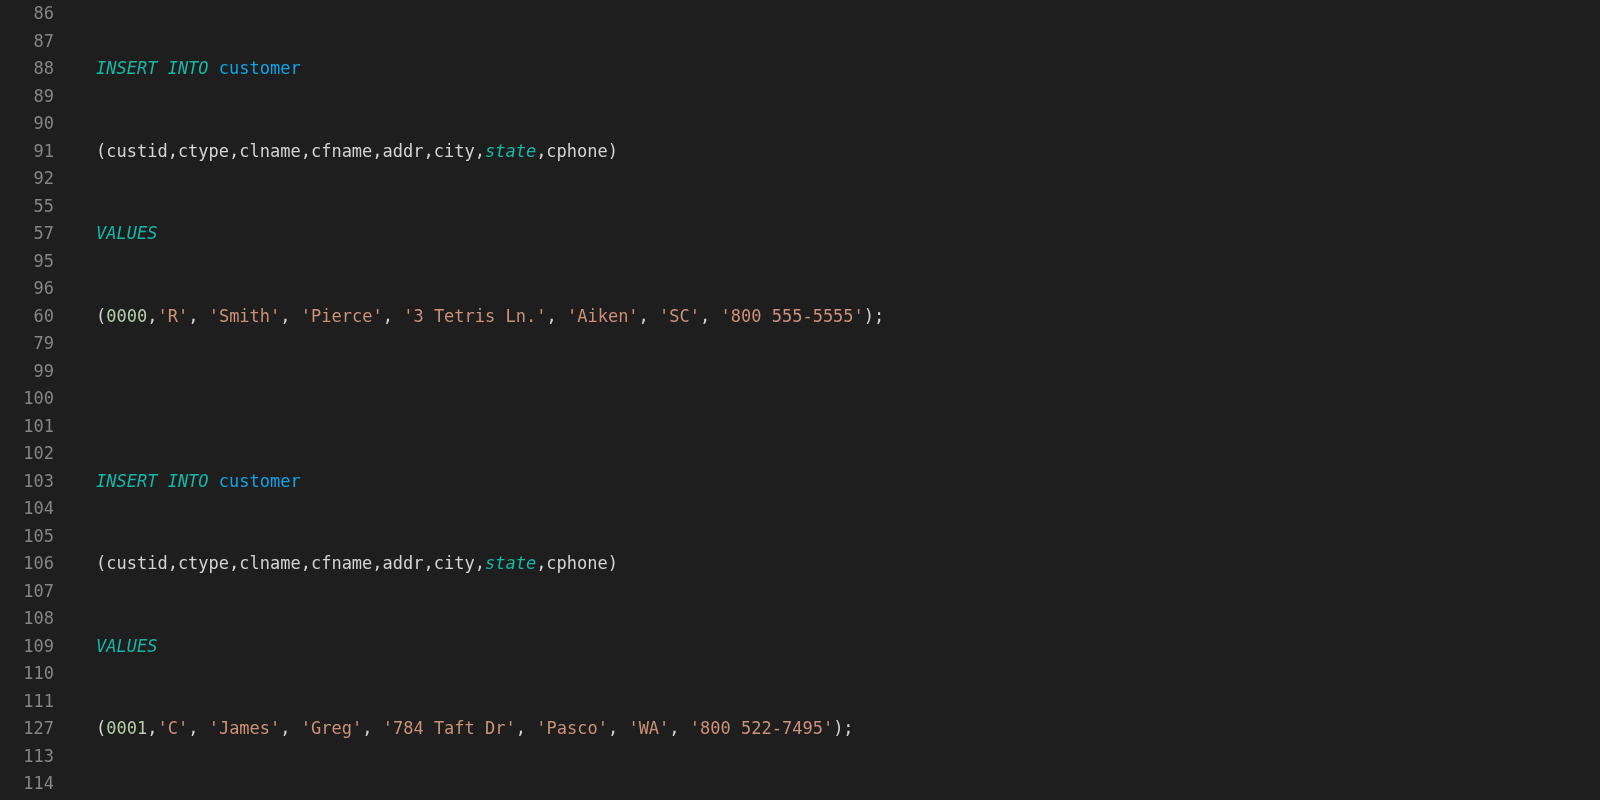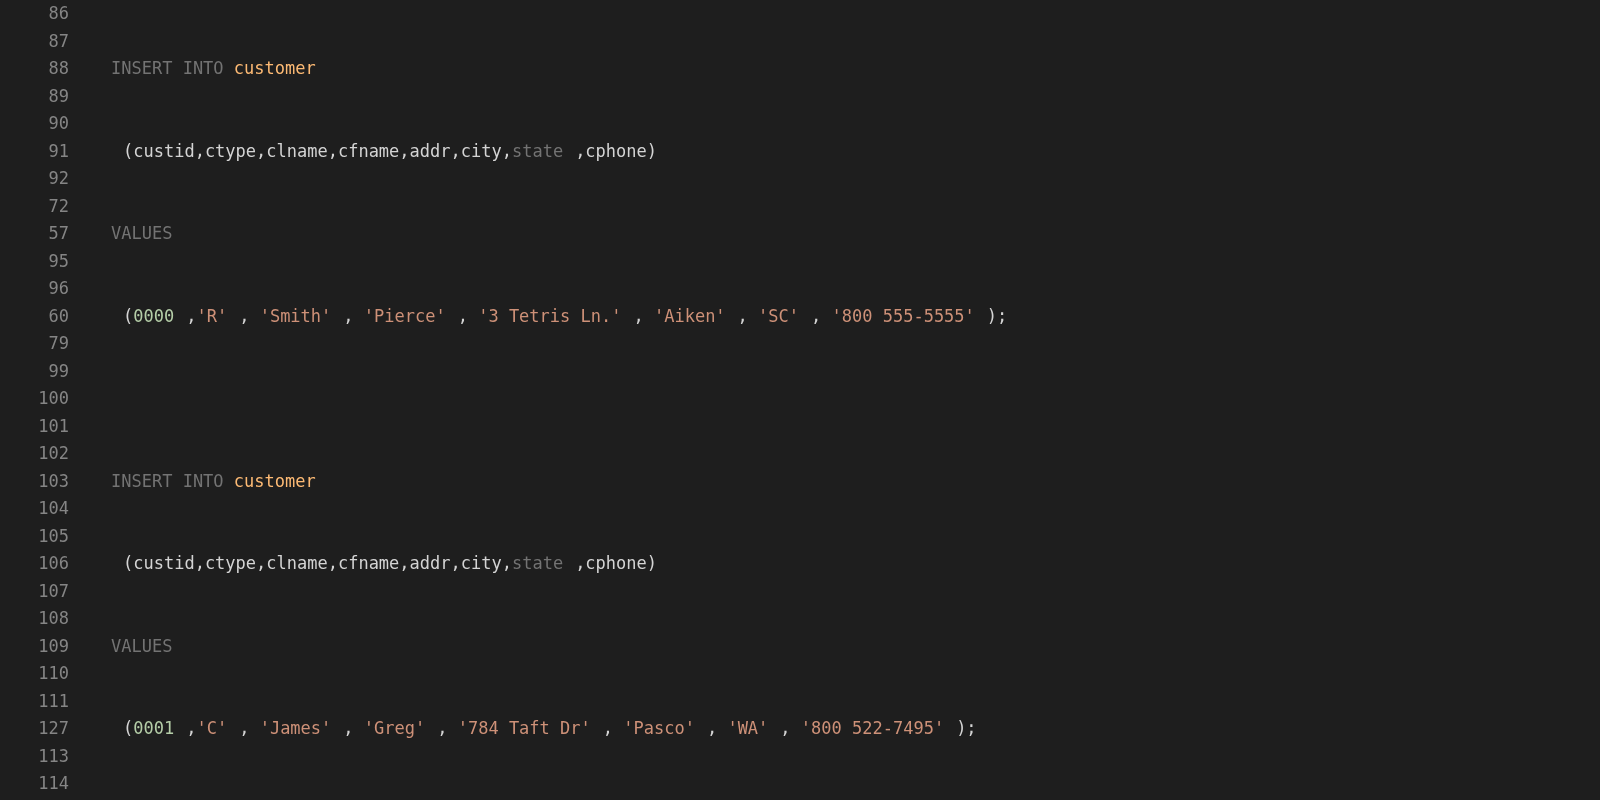--- a/index.html
+++ b/index.html
@@ -16,49 +16,48 @@
     display: flex;
     height: 100%;
   }
   .gutter {
     width: 72px;
     flex-shrink: 0;
     text-align: right;
     padding-right: 18px;
     color: #858585;
     user-select: none;
-    margin-left: 15px;
   }
   .code {
     flex: 1;
     padding-left: 24px;
     white-space: pre;
     color: #d4d4d4;
   }
   .ln { height: 27.5px; }
   .row { height: 27.5px; }
-  .kw   { color: #737373; }
-  .ident{ color: #fdba74; }
+  .kw   { color: #14b8a6; font-style: italic; }
+  .ident{ color: #0ea5e9; }
   .str  { color: #ce9178; }
   .num  { color: #b5cea8; }
-  .punc { color: #d4d4d4; margin-left: 12px; }
+  .punc { color: #d4d4d4; }
 </style>
 </head>
 <body>
 
 <div class="editor">
   <div class="gutter">
     <div class="ln">86</div>
     <div class="ln">87</div>
     <div class="ln">88</div>
     <div class="ln">89</div>
     <div class="ln">90</div>
     <div class="ln">91</div>
     <div class="ln">92</div>
-    <div class="ln">72</div>
+    <div class="ln">55</div>
     <div class="ln">57</div>
     <div class="ln">95</div>
     <div class="ln">96</div>
     <div class="ln">60</div>
     <div class="ln">79</div>
     <div class="ln">99</div>
     <div class="ln">100</div>
     <div class="ln">101</div>
     <div class="ln">102</div>
     <div class="ln">103</div>

